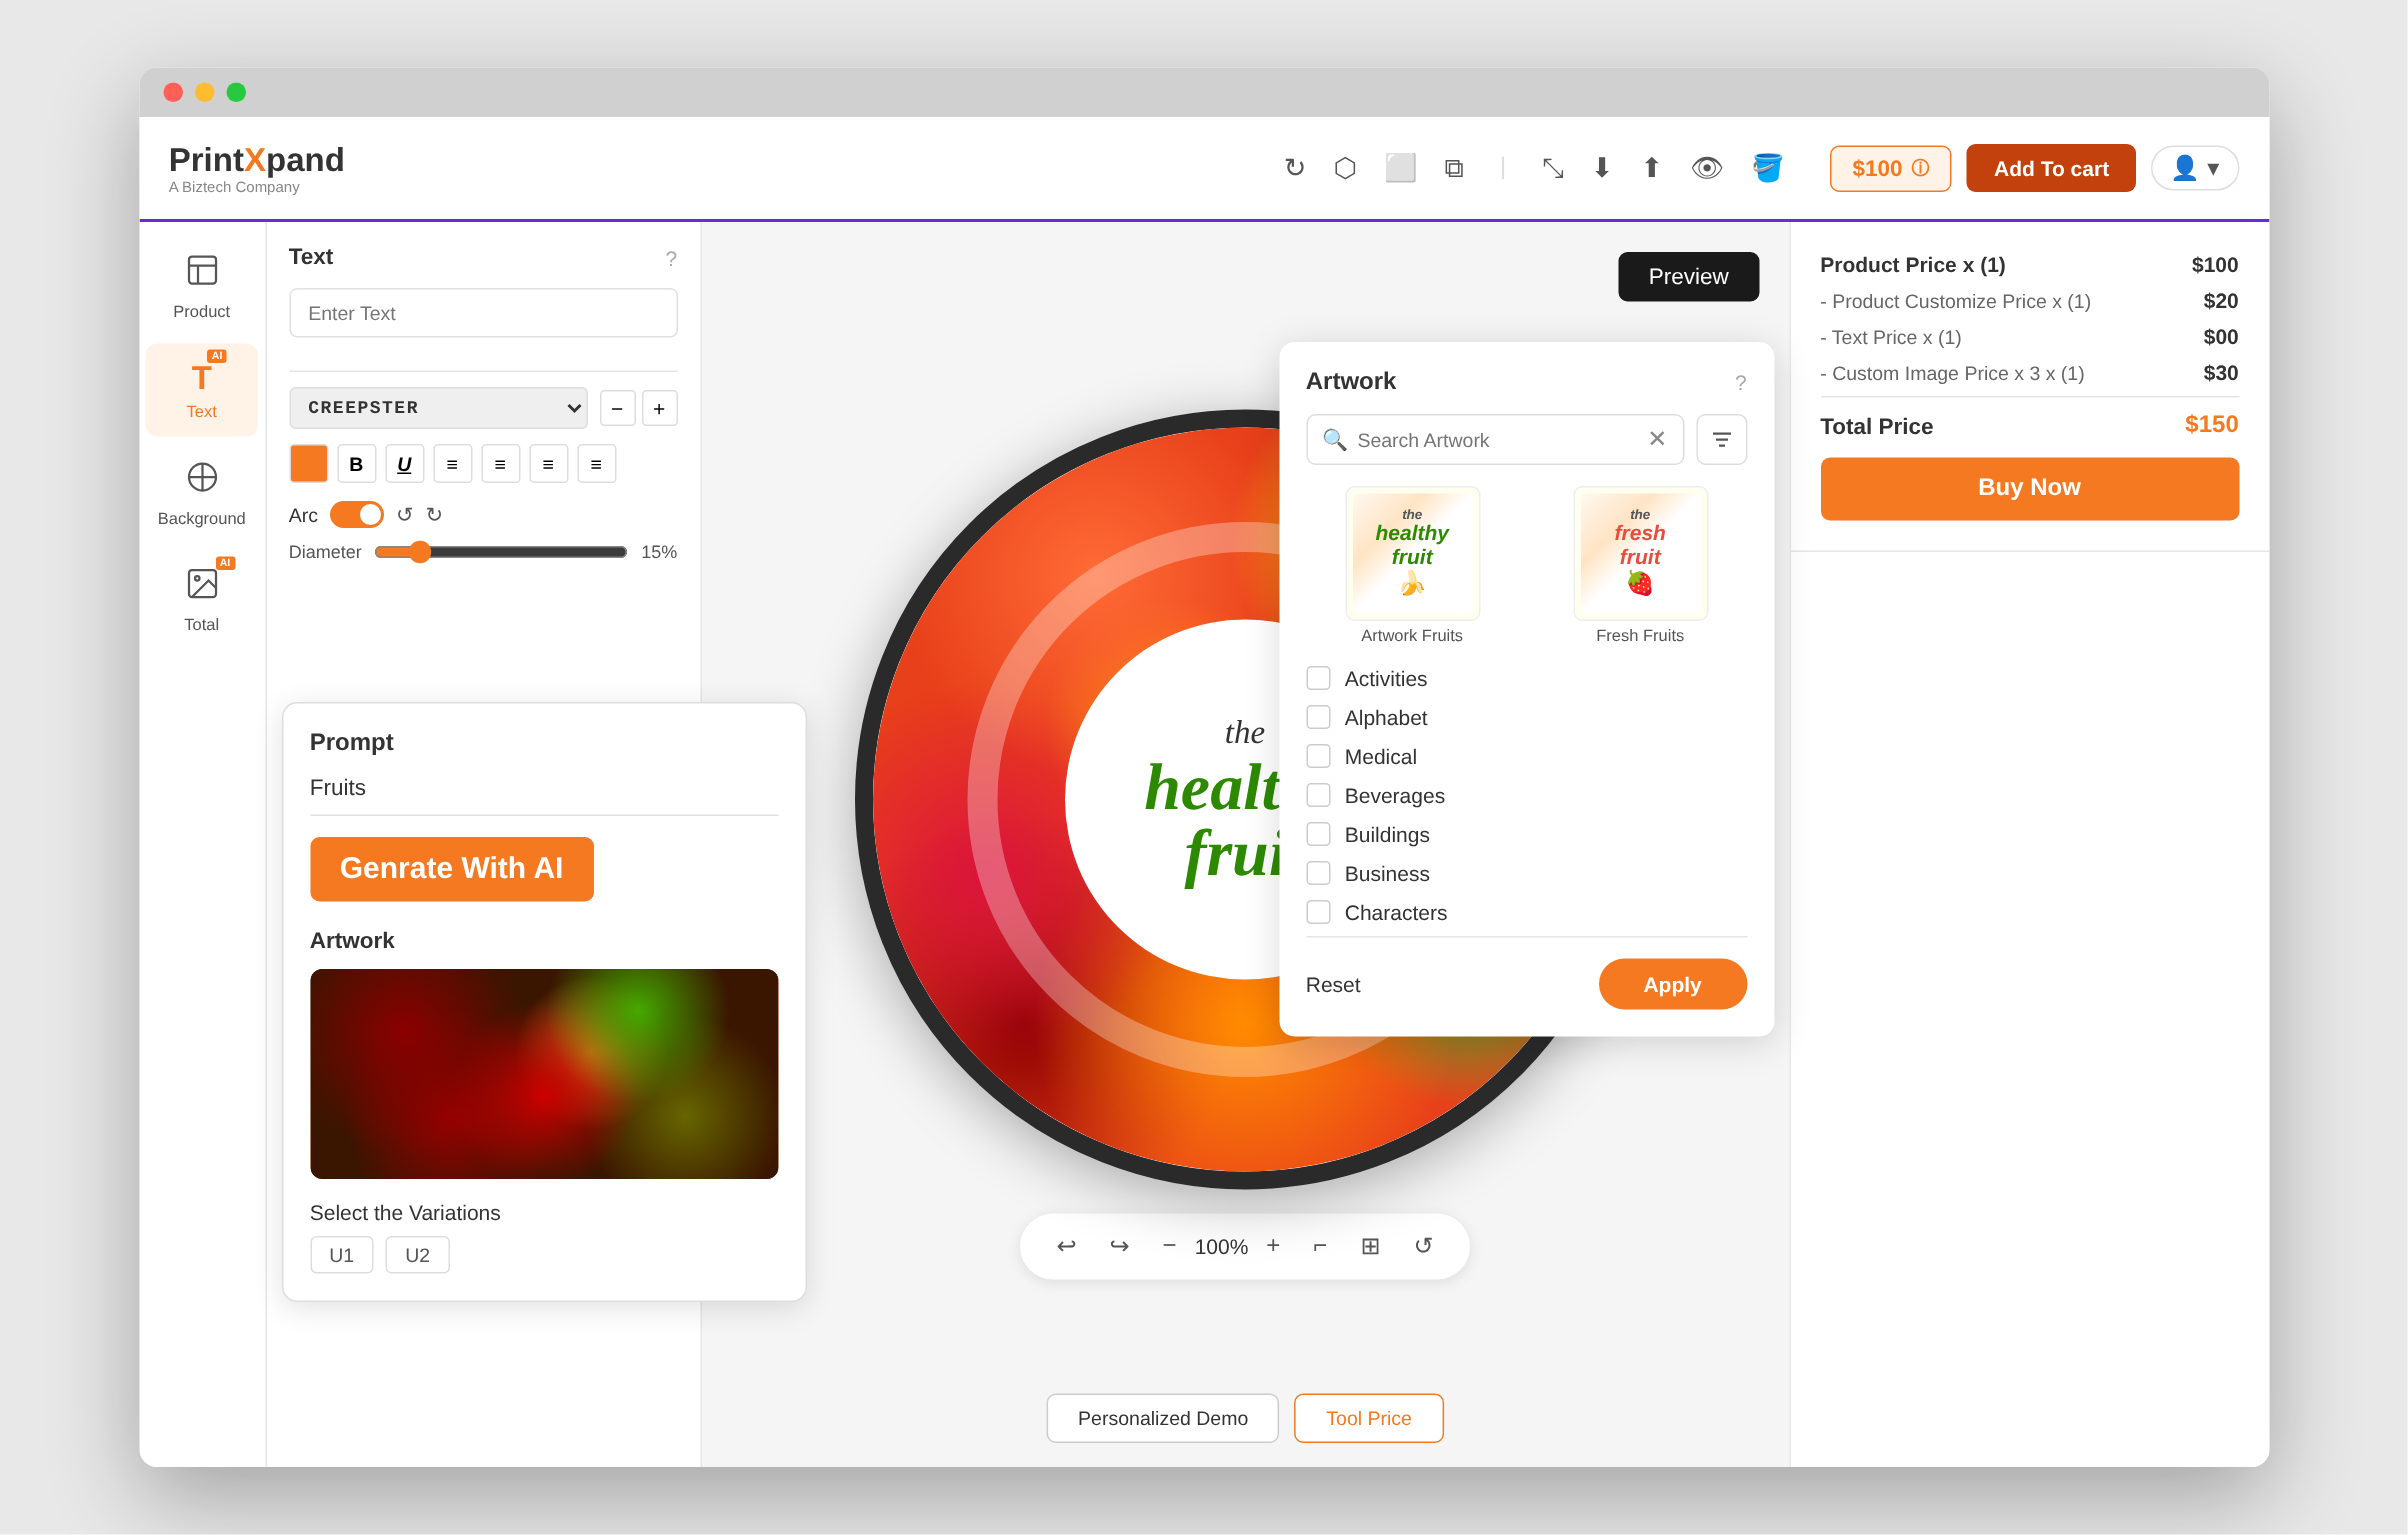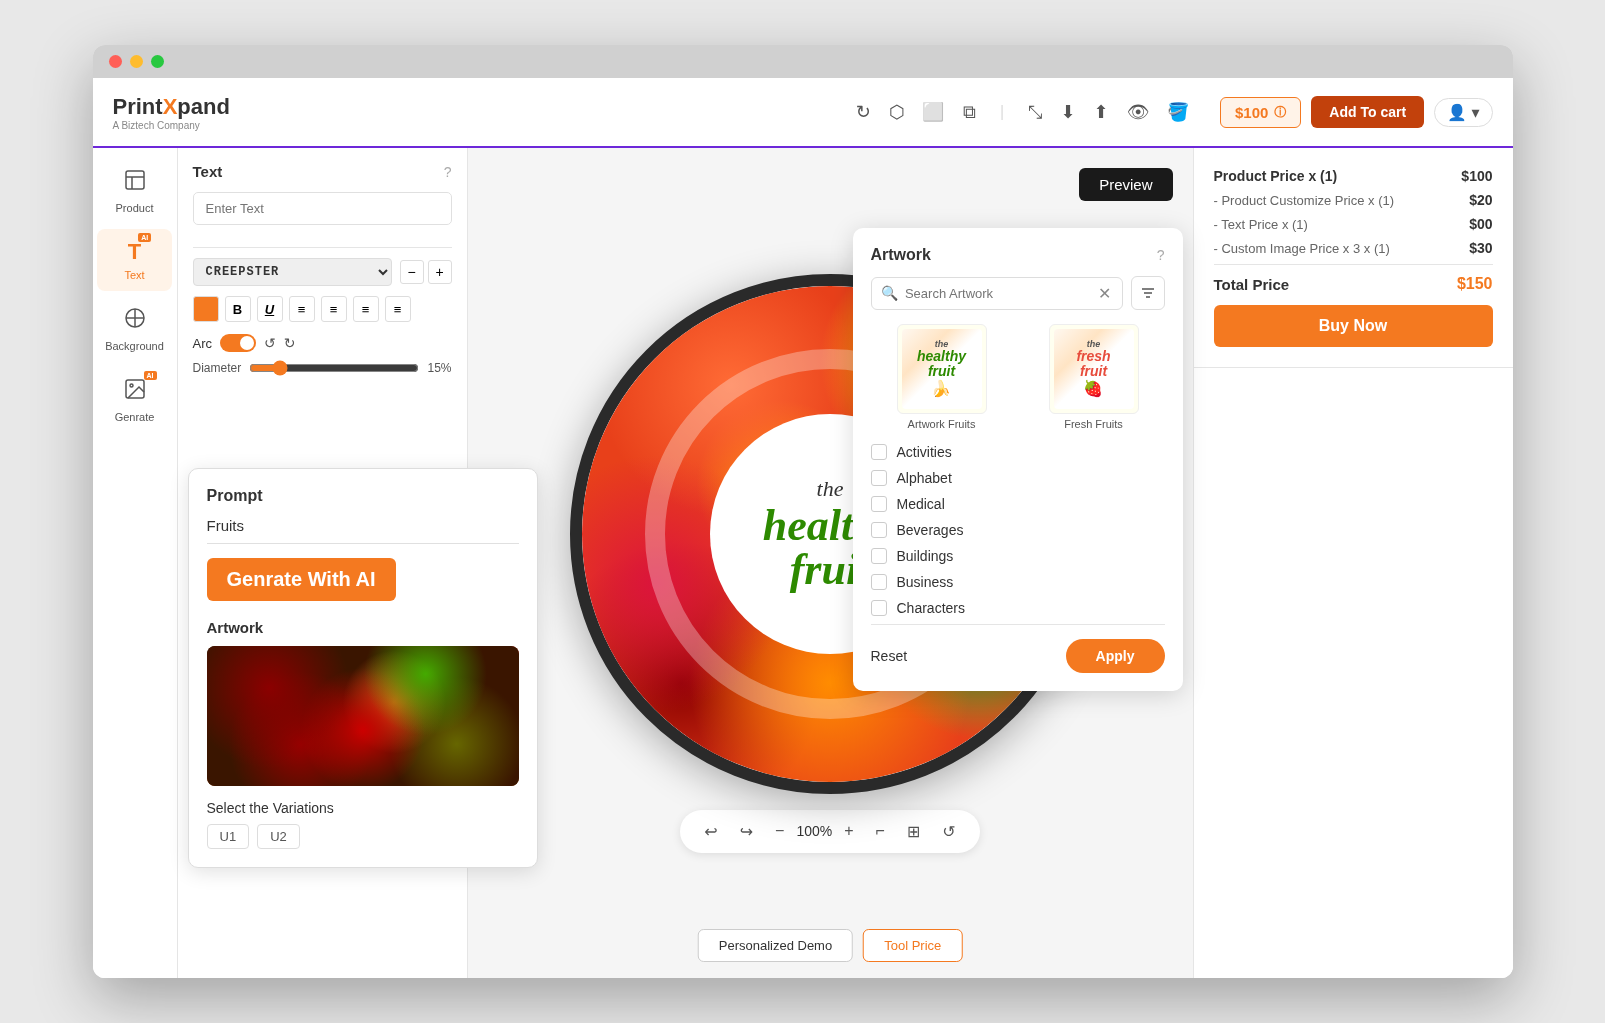--- a/index.html
+++ b/index.html
@@ -929,21 +929,21 @@
           <div style="position:relative; display:flex; align-items:center; justify-content:center;">
             <div class="sidebar-item-icon">
               <svg width="24" height="24" viewBox="0 0 24 24" fill="none" stroke="#555" stroke-width="1.5">
                 <rect x="3" y="3" width="18" height="18" rx="2"></rect>
                 <circle cx="8.5" cy="8.5" r="1.5"></circle>
                 <path d="m21 15-5-5L5 21"></path>
               </svg>
             </div>
             <span style="background:#f47920; color:white; font-size:7px; font-weight:700; padding:1px 3px; border-radius:2px; position:absolute; top:-6px; right:-10px;">AI</span>
           </div>
-          <span class="sidebar-item-label">Genrate</span>
+          <span class="sidebar-item-label">Total</span>
         </div>
 
       </div>
 
       <div class="editor-panel">
         <div class="panel-header">
           <span class="panel-title">Text</span>
           <span class="panel-help">?</span>
         </div>
 

